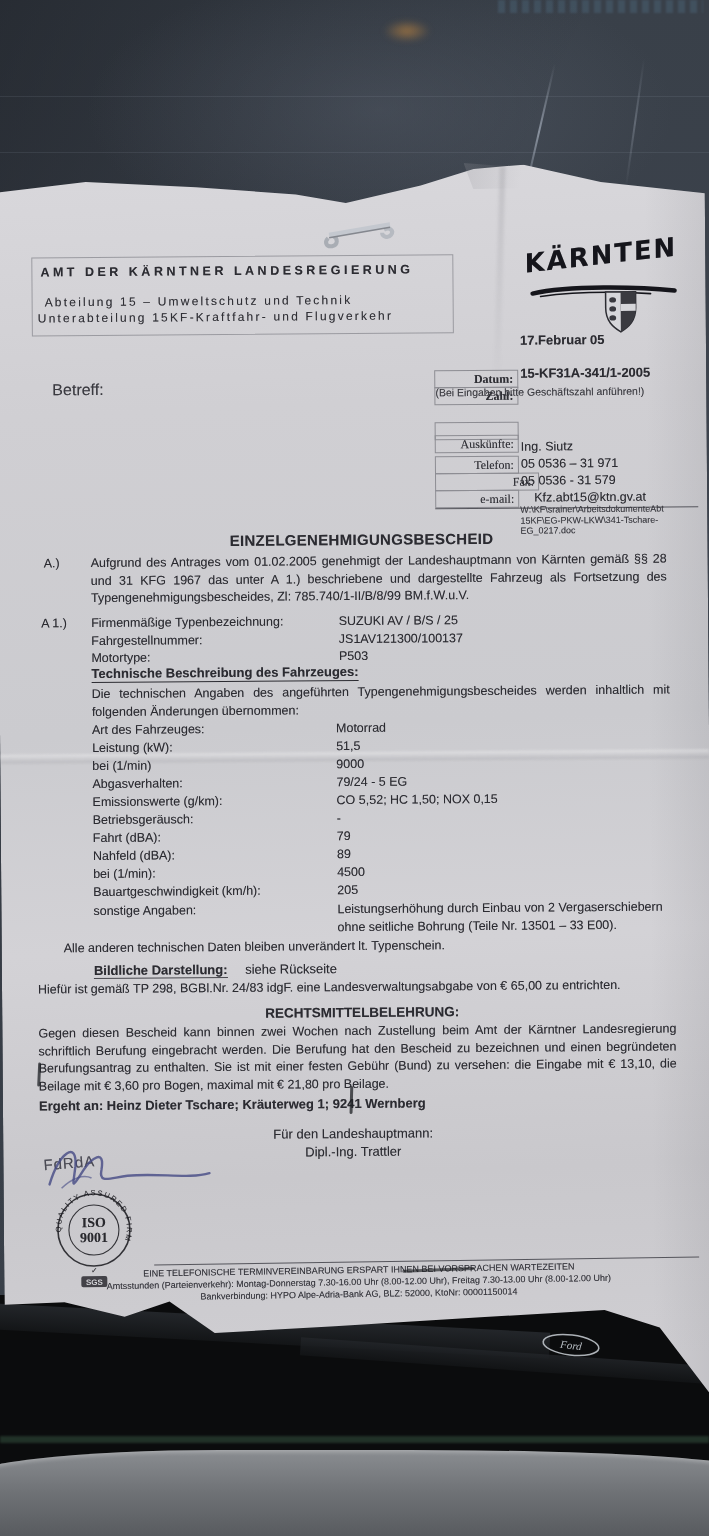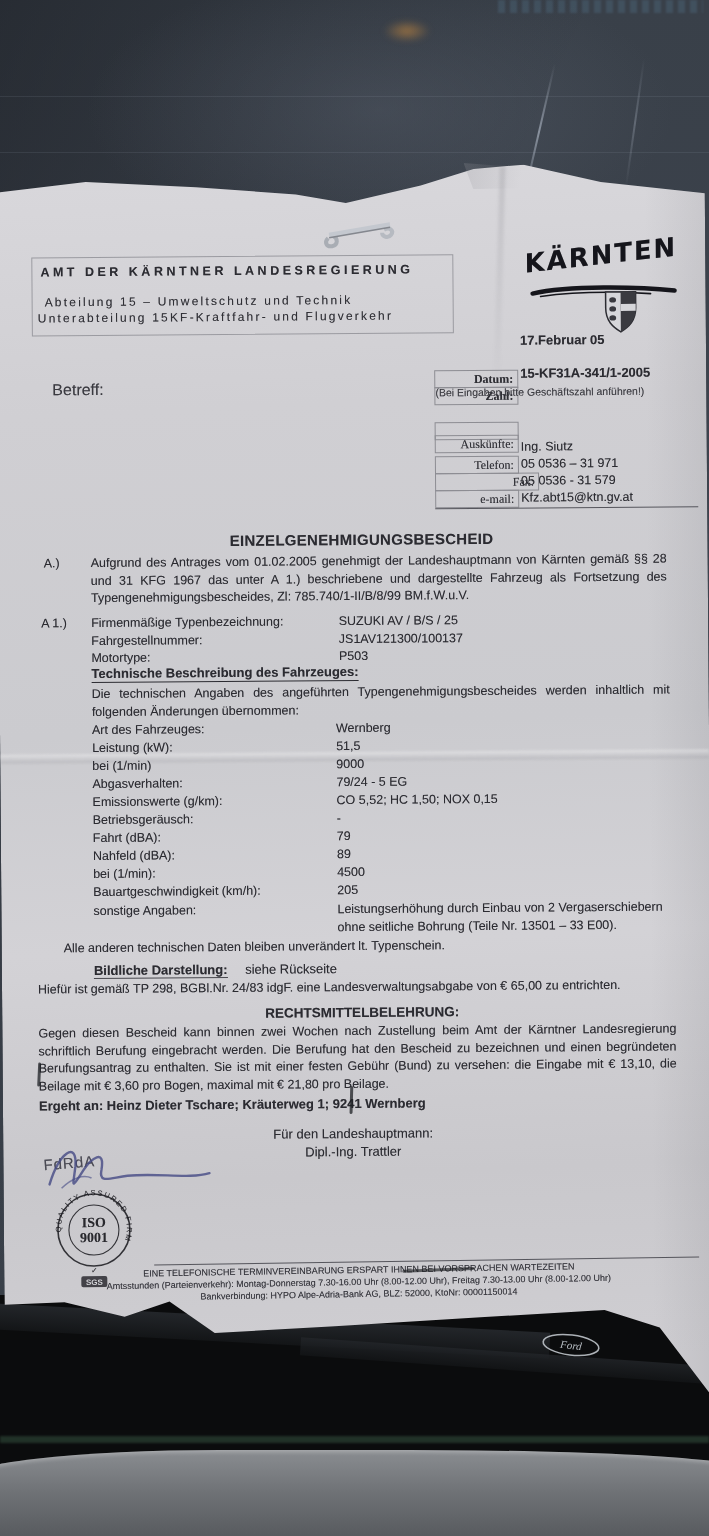--- a/index.html
+++ b/index.html
@@ -137,22 +137,23 @@
     <div class="abs meta-note">(Bei Eingaben bitte Geschäftszahl anführen!)</div>
 
     <div class="abs cell" style="left:437px;top:423px;"></div>
     <div class="abs cell" style="left:437px;top:436px;">Auskünfte:</div>
     <div class="abs cval" style="top:441px;">Ing. Siutz</div>
     <div class="abs cell" style="left:437px;top:457px;">Telefon:</div>
     <div class="abs cval" style="top:458px;text-align:right;">05 0536 – 31 971</div>
     <div class="abs cell" style="left:437px;top:474px;padding-left:20px;">Fax:</div>
     <div class="abs cval" style="top:475px;">05 0536 - 31 579</div>
     <div class="abs cell" style="left:437px;top:491px;">e-mail:</div>
-    <div class="abs cval" style="top:492px;">Kfz.abt15@ktn.gv.at</div>
+    <div class="abs cval" style="top:492px;margin-left:13px;">Kfz.abt15@ktn.gv.at</div>
     <div class="abs rule" style="left:437px;top:509px;width:263px;"></div>
+    <div class="abs fpath">W:\KF\srainer\ArbeitsdokumenteAbt 15KF\EG-PKW-LKW\341-Tschare-EG_0217.doc</div>
 
     <div class="abs title">EINZELGENEHMIGUNGSBESCHEID</div>
 
     <div class="abs" style="left:45px;top:554px;font-size:12.5px;">A.)</div>
     <div class="abs para" style="left:92px;top:553px;width:576px;">Aufgrund des Antrages vom 01.02.2005  genehmigt der Landeshauptmann von Kärnten gemäß §§ 28 und 31 KFG 1967 das unter A 1.) beschriebene und dargestellte Fahrzeug als Fortsetzung des Typengenehmigungsbescheides, Zl: 785.740/1-II/B/8/99 BM.f.W.u.V.</div>
 
     <div class="abs" style="left:42px;top:614px;font-size:12.5px;">A 1.)</div>
     <div class="abs spec-row" style="top:614px;">
       <span class="lblcol">Firmenmäßige Typenbezeichnung:</span>
       <span>SUZUKI AV / B/S / 25</span>
@@ -161,21 +162,21 @@
       <span class="lblcol">Fahrgestellnummer:</span>
       <span>JS1AV121300/100137</span>
     </div>
     <div class="abs spec-row" style="top:649px;">
       <span class="lblcol">Motortype:</span>
       <span>P503</span>
     </div>
     <div class="abs tech-h">Technische Beschreibung des Fahrzeuges:</div>
     <div class="abs para" style="left:92px;top:684px;width:578px;">Die technischen Angaben des angeführten Typengenehmigungsbescheides werden inhaltlich mit folgenden Änderungen übernommen:</div>
 
-    <div class="abs spec-row" style="top:721px;"><span class="lblcol">Art des Fahrzeuges:</span><span>Wernberg</span></div>
+    <div class="abs spec-row" style="top:721px;"><span class="lblcol">Art des Fahrzeuges:</span><span>Motorrad</span></div>
     <div class="abs spec-row" style="top:739px;"><span class="lblcol">Leistung (kW):</span><span>51,5</span></div>
     <div class="abs spec-row" style="top:757px;"><span class="lblcol">bei (1/min)</span><span>9000</span></div>
     <div class="abs spec-row" style="top:775px;"><span class="lblcol">Abgasverhalten:</span><span>79/24  - 5 EG</span></div>
     <div class="abs spec-row" style="top:793px;"><span class="lblcol">Emissionswerte (g/km):</span><span>CO 5,52; HC 1,50; NOX 0,15</span></div>
     <div class="abs spec-row" style="top:811px;"><span class="lblcol">Betriebsgeräusch:</span><span>-</span></div>
     <div class="abs spec-row" style="top:829px;"><span class="lblcol">Fahrt (dBA):</span><span>79</span></div>
     <div class="abs spec-row" style="top:847px;"><span class="lblcol">Nahfeld (dBA):</span><span>89</span></div>
     <div class="abs spec-row" style="top:865px;"><span class="lblcol">bei (1/min):</span><span>4500</span></div>
     <div class="abs spec-row" style="top:883px;"><span class="lblcol">Bauartgeschwindigkeit (km/h):</span><span>205</span></div>
     <div class="abs spec-row" style="top:901px;line-height:17.5px;"><span class="lblcol">sonstige Angaben:</span><span style="display:inline-block;width:330px;vertical-align:top;">Leistungserhöhung durch Einbau von 2 Vergaserschiebern ohne seitliche Bohrung (Teile Nr. 13501 – 33 E00).</span></div>

